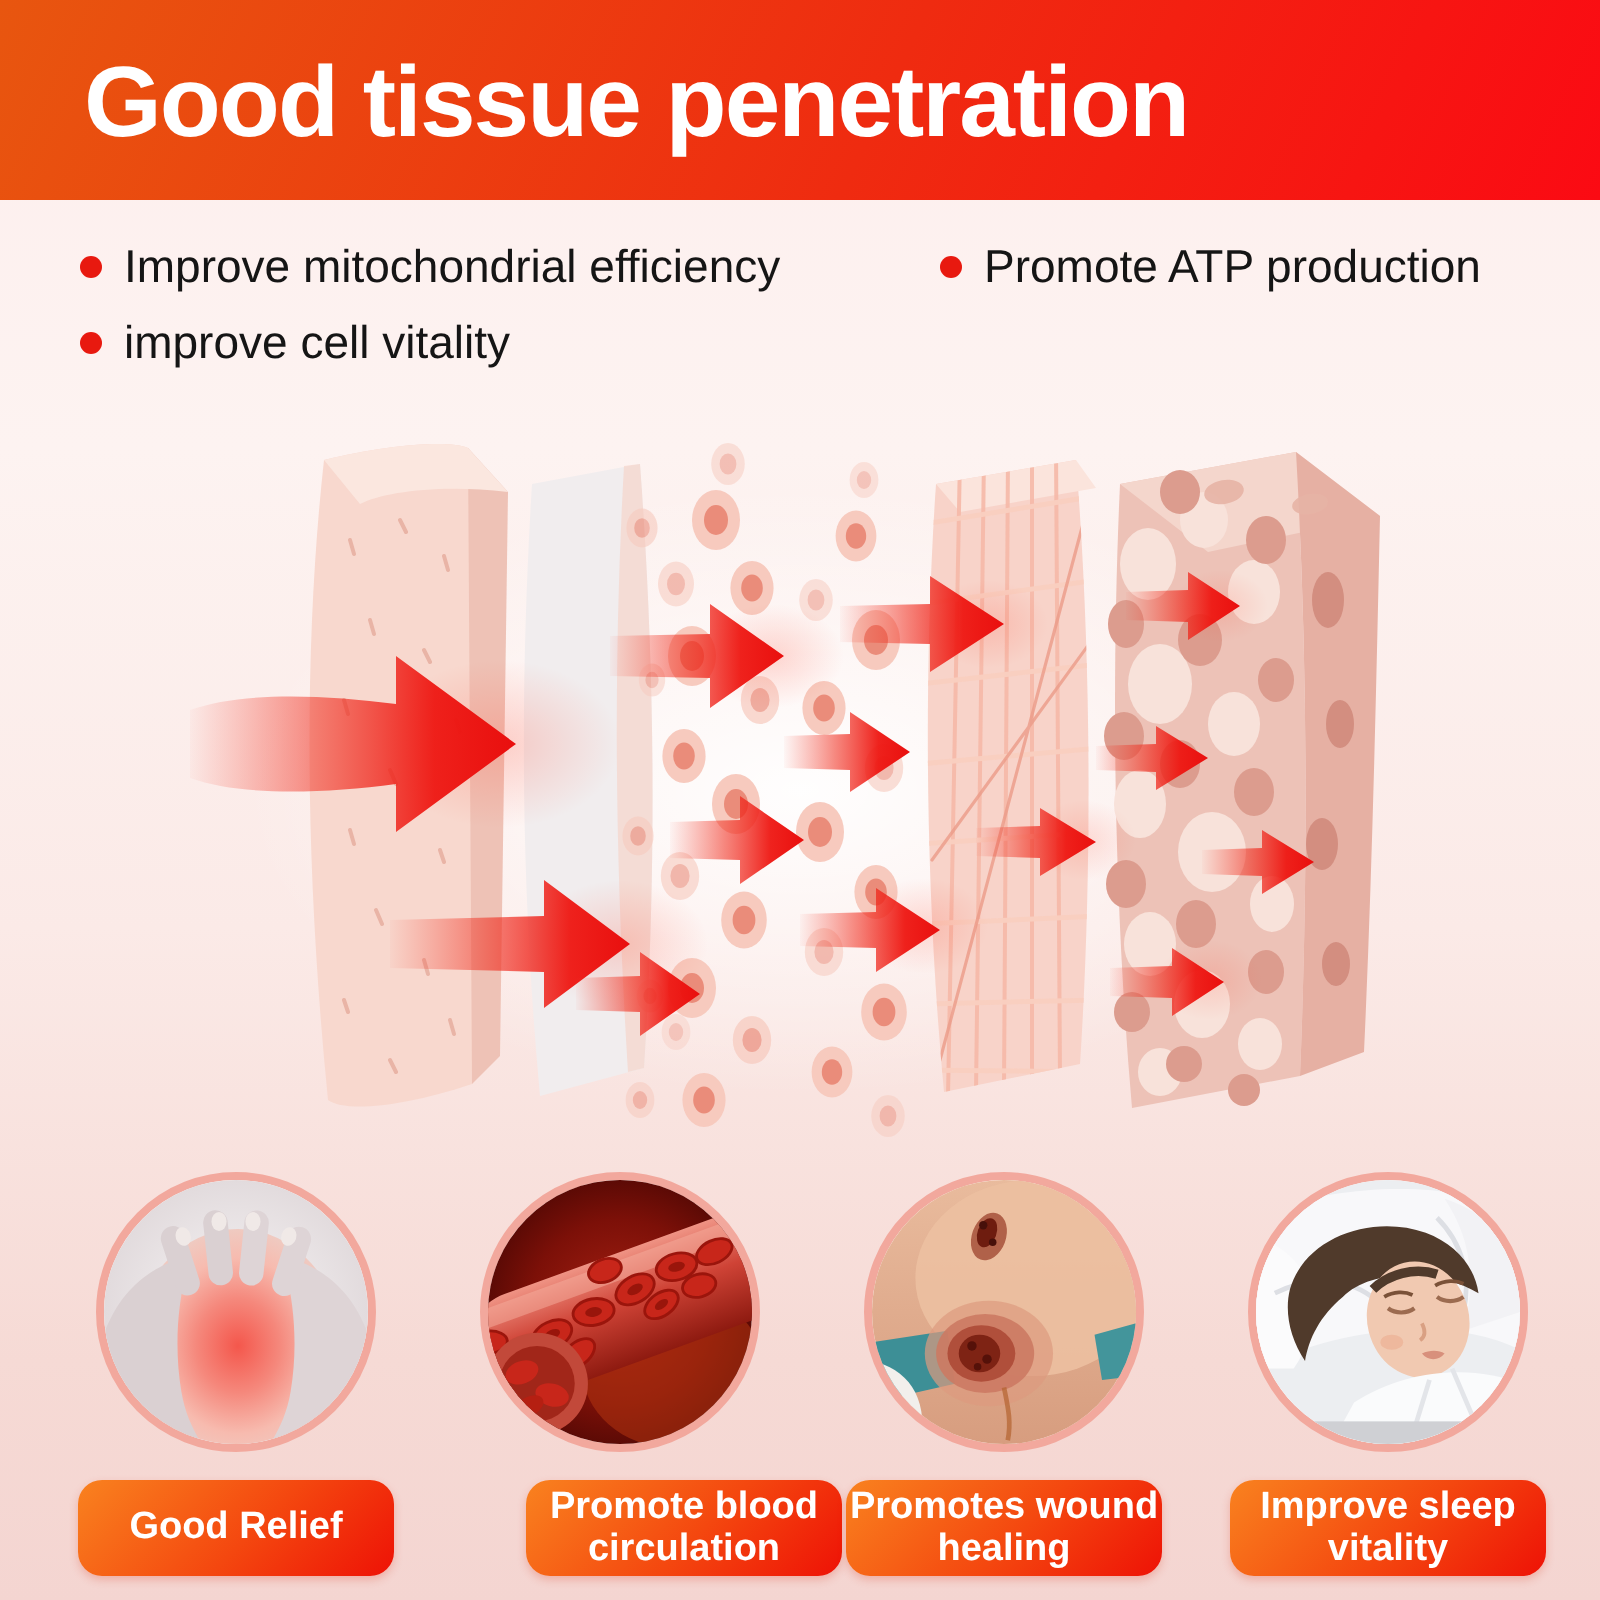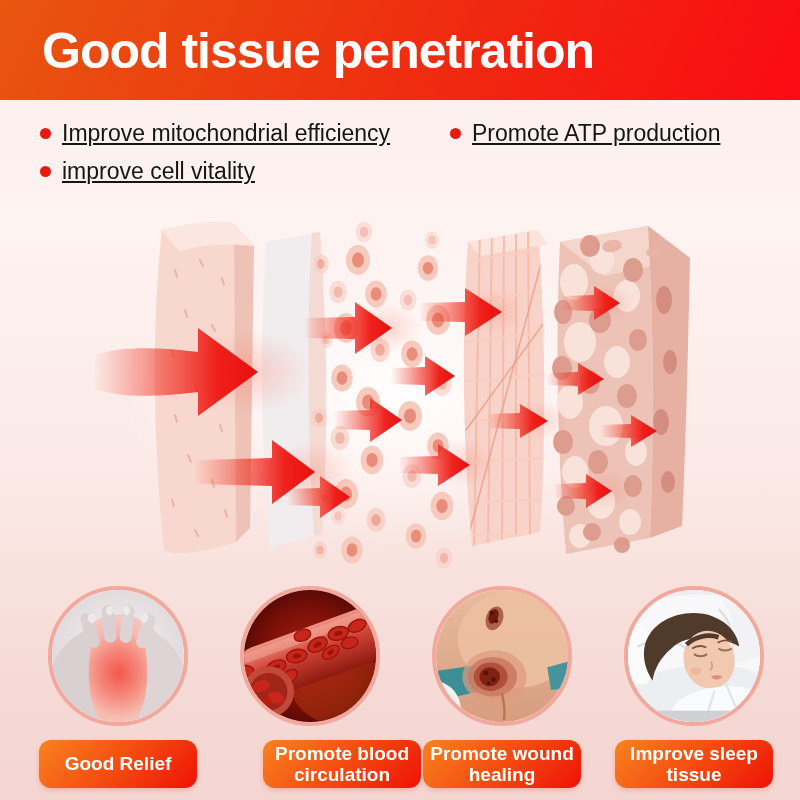--- a/index.html
+++ b/index.html
@@ -19,25 +19,25 @@
     position:absolute;left:0;top:0;width:800px;height:100px;
     background:linear-gradient(115deg,#e8560f 0%,#ef2b10 55%,#fb0a13 100%);
   }
   .header h1{
     margin:0;padding:0 0 0 42px;line-height:102px;
     font-size:50px;font-weight:800;letter-spacing:-1px;color:#ffffff;
   }
   
   .bullet{
     position:absolute;display:flex;align-items:center;gap:11px;
-    font-size:23px;color:#151515;font-weight:500;text-decoration:underline;
+    font-size:23px;color:#151515;font-weight:500;
   }
   .bullet .dot{width:11px;height:11px;border-radius:50%;background:#e8190f;flex:0 0 auto;}
   .b1{left:40px;top:120px;}
-  .b2{left:450px;top:120px;}
+  .b2{left:470px;top:120px;}
   .b3{left:40px;top:158px;align-items:center;}
   
   .illustration{position:absolute;left:0;top:200px;width:800px;height:380px;}
   
   .photo-circle{
     position:absolute;top:586px;width:140px;height:140px;box-sizing:border-box;
     border-radius:50%;border:4px solid #f2a89d;overflow:hidden;background:#fff;
   }
   .photo-circle svg{display:block;width:100%;height:100%;}
   .c1{left:48px;} .c2{left:240px;} .c3{left:432px;} .c4{left:624px;}
@@ -376,19 +376,19 @@
     </svg>
   </div>
 
   <div class="badge g1">
     <span>Good Relief</span>
   </div>
   <div class="badge g2">
     <span>Promote blood circulation</span>
   </div>
   <div class="badge g3">
-    <span>Promote wound healing</span>
+    <span>Promotes wound healing</span>
   </div>
   <div class="badge g4">
-    <span>Improve sleep tissue</span>
+    <span>Improve sleep vitality</span>
   </div>
 
 </div>
 
 </body></html>

